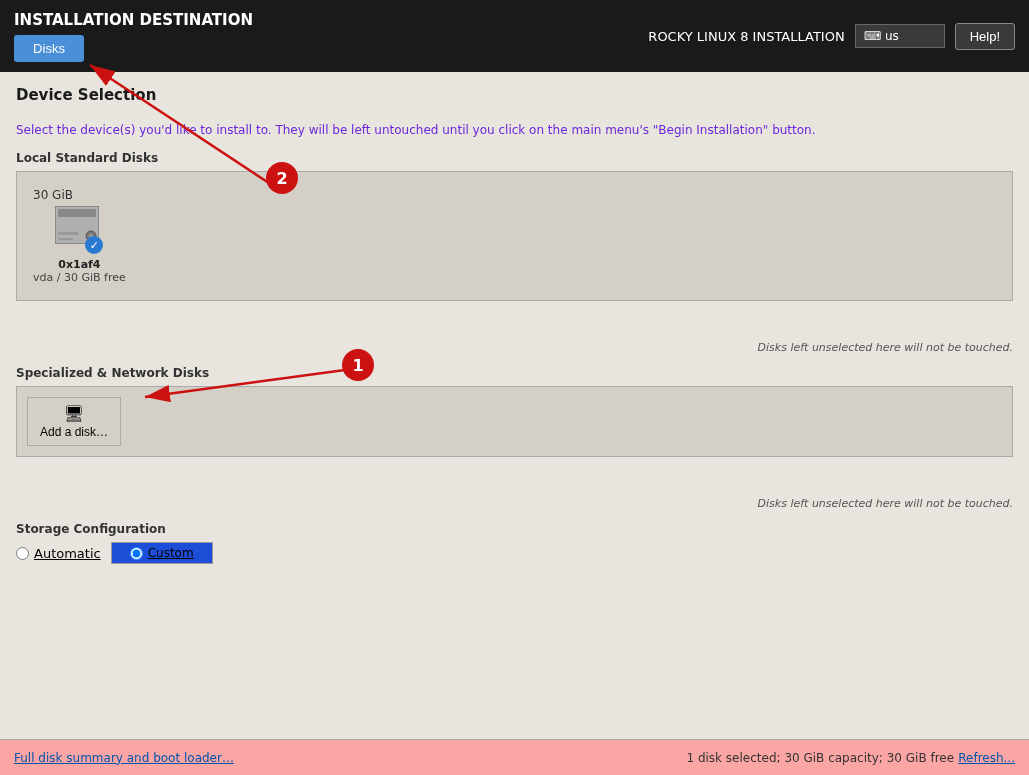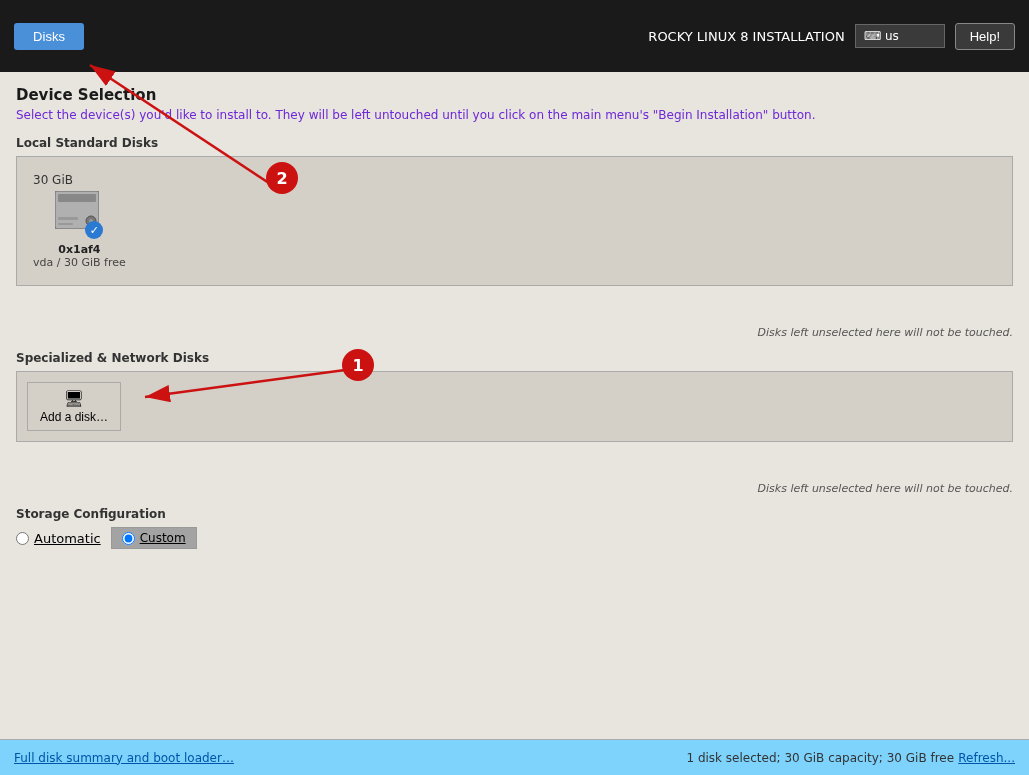--- a/index.html
+++ b/index.html
@@ -78,21 +78,21 @@
       background: #e8e4de;
       padding: 14px 16px;
       height: calc(775px - 72px - 36px);
       overflow-y: auto;
     }
 
     .section-title-large {
       font-size: 15px;
       font-weight: bold;
       color: #1a1a1a;
-      margin-bottom: 4px;
+      margin-bottom: 19px;
     }
     .section-desc {
       font-size: 12px;
       color: #6d28d9;
       margin-bottom: 14px;
     }
 
     .subsection-label {
       font-size: 12px;
       font-weight: bold;
@@ -206,29 +206,29 @@
     .radio-option {
       display: flex;
       align-items: center;
       gap: 5px;
       font-size: 13px;
     }
     .radio-option input[type="radio"] {
       cursor: pointer;
     }
     .custom-radio-label {
-      background: #a3a3a3;
+      background: #1d4ed8;
       border: 1px solid #999;
-      padding: 3px 10px;
+      padding: 3px 18px;
       font-size: 12px;
     }
 
     
     .footer {
-      background: #7dd3fc;
+      background: #fca5a5;
       border-top: 1px solid #aaa;
       display: flex;
       align-items: center;
       justify-content: space-between;
       padding: 8px 14px;
       height: 36px;
       position: absolute;
       bottom: 0;
       left: 0;
       right: 0;
@@ -259,20 +259,21 @@
       height: 739px;
       pointer-events: none;
       z-index: 9;
     }
   </style>
 </head>
 <body>
 
 <div class="header">
   <div class="header-left">
+    <span class="header-title">INSTALLATION DESTINATION</span>
     <button class="done-button">Disks</button>
   </div>
   <div class="header-right">
     <span class="header-right-title">ROCKY LINUX 8 INSTALLATION</span>
     <div class="keyboard-input">
       <span>⌨</span>
       <span>us</span>
     </div>
     <button class="help-button">Help!</button>
   </div>

